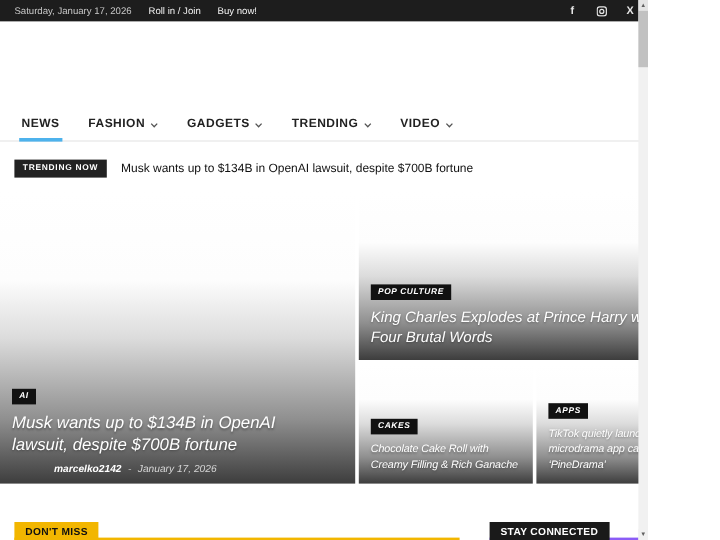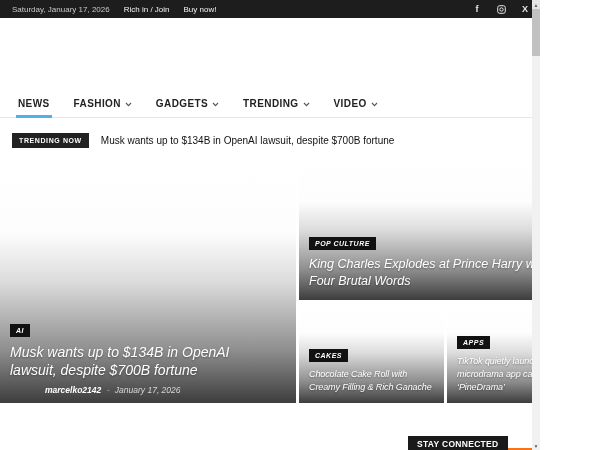--- a/index.html
+++ b/index.html
@@ -55,41 +55,41 @@
   .mod-wide .mod-title { font-size:12.5px; line-height:1.35; max-width:240px; margin-bottom:2px; }
   .mod-small .mod-title { font-size:9px; line-height:1.45; letter-spacing:-.1px; margin-bottom:1px; }
   .mod-meta { font-size:8.5px; color:#d6d6d6; margin-top:2px; }
   .mod-meta .author { color:#fff; font-weight:bold; cursor:pointer;padding-left:35px; }
   .mod-meta .sep { color:#bfbfbf; margin:0 3px; }
 
   
   .dont-miss-wrap { position:absolute; top:433px; left:12px; width:371px; border-bottom:2px solid #f2b600; height:17px; }
   .dont-miss-badge { display:inline-block; background:#f2b600; color:#111; font-size:8.5px;
     font-weight:bold; letter-spacing:.3px; padding:4px 9px; line-height:1; height:17px; }
-  .stay-wrap { position:absolute; top:433px; left:408px; width:184px; border-bottom:2px solid #f97316; height:17px; }
+  .stay-wrap { position:absolute; top:433px; left:408px; width:184px; border-bottom:2px solid #8b5cf6; height:17px; }
   .stay-badge { display:inline-block; background:#1a1a1a; color:#fff; font-size:8.5px;
     font-weight:bold; letter-spacing:.3px; padding:4px 9px; line-height:1; height:17px; }
 
   
   .scrollbar { position:absolute; top:0; right:0; width:8px; height:450px; background:#f1f1f1; }
   .sb-btn { position:absolute; left:0; width:8px; height:9px; display:flex; align-items:center;
     justify-content:center; font-size:5px; color:#606060; background:#e4e4e4; cursor:pointer; }
   .sb-up { top:0; }
   .sb-down { top:441px; background:#f1f1f1; }
   .sb-thumb { position:absolute; top:9px; left:0; width:8px; height:47px; background:#c1c1c1; cursor:pointer; }
 </style>
 </head>
 <body>
 
 <div class="viewport">
 
   <div class="topbar">
     <div class="topbar-left">
       <span class="topbar-date">Saturday, January 17, 2026</span>
-      <span class="topbar-link">Rich in / Join</span>
+      <span class="topbar-link">Roll in / Join</span>
       <span class="topbar-link">Buy now!</span>
     </div>
     <div class="social-row">
       <span class="social-btn" title="facebook">
         <span class="soc-letter">f</span>
       </span>
       <span class="social-btn" title="instagram">
         <svg width="9" height="9" viewBox="0 0 9 9">
             <rect x="0.7" y="0.7" width="7.6" height="7.6" rx="2" fill="none" stroke="#e6e6e6" stroke-width="1"></rect>
             <circle cx="4.5" cy="4.5" r="1.7" fill="none" stroke="#e6e6e6" stroke-width="1"></circle>
@@ -196,20 +196,23 @@
         <div class="module mod-small">
           <div class="mod-content">
             <span class="cat-badge">APPS</span>
             <div class="mod-title">TikTok quietly launches a microdrama app called ‘PineDrama’</div>
           </div>
         </div>
       </div>
     </div>
   </div>
 
+  <div class="dont-miss-wrap">
+    <span class="dont-miss-badge">DON'T MISS</span>
+  </div>
   <div class="stay-wrap">
     <span class="stay-badge">STAY CONNECTED</span>
   </div>
 
   <div class="scrollbar">
     <div class="sb-btn sb-up">▲</div>
     <div class="sb-thumb"></div>
     <div class="sb-btn sb-down">▼</div>
   </div>
 

